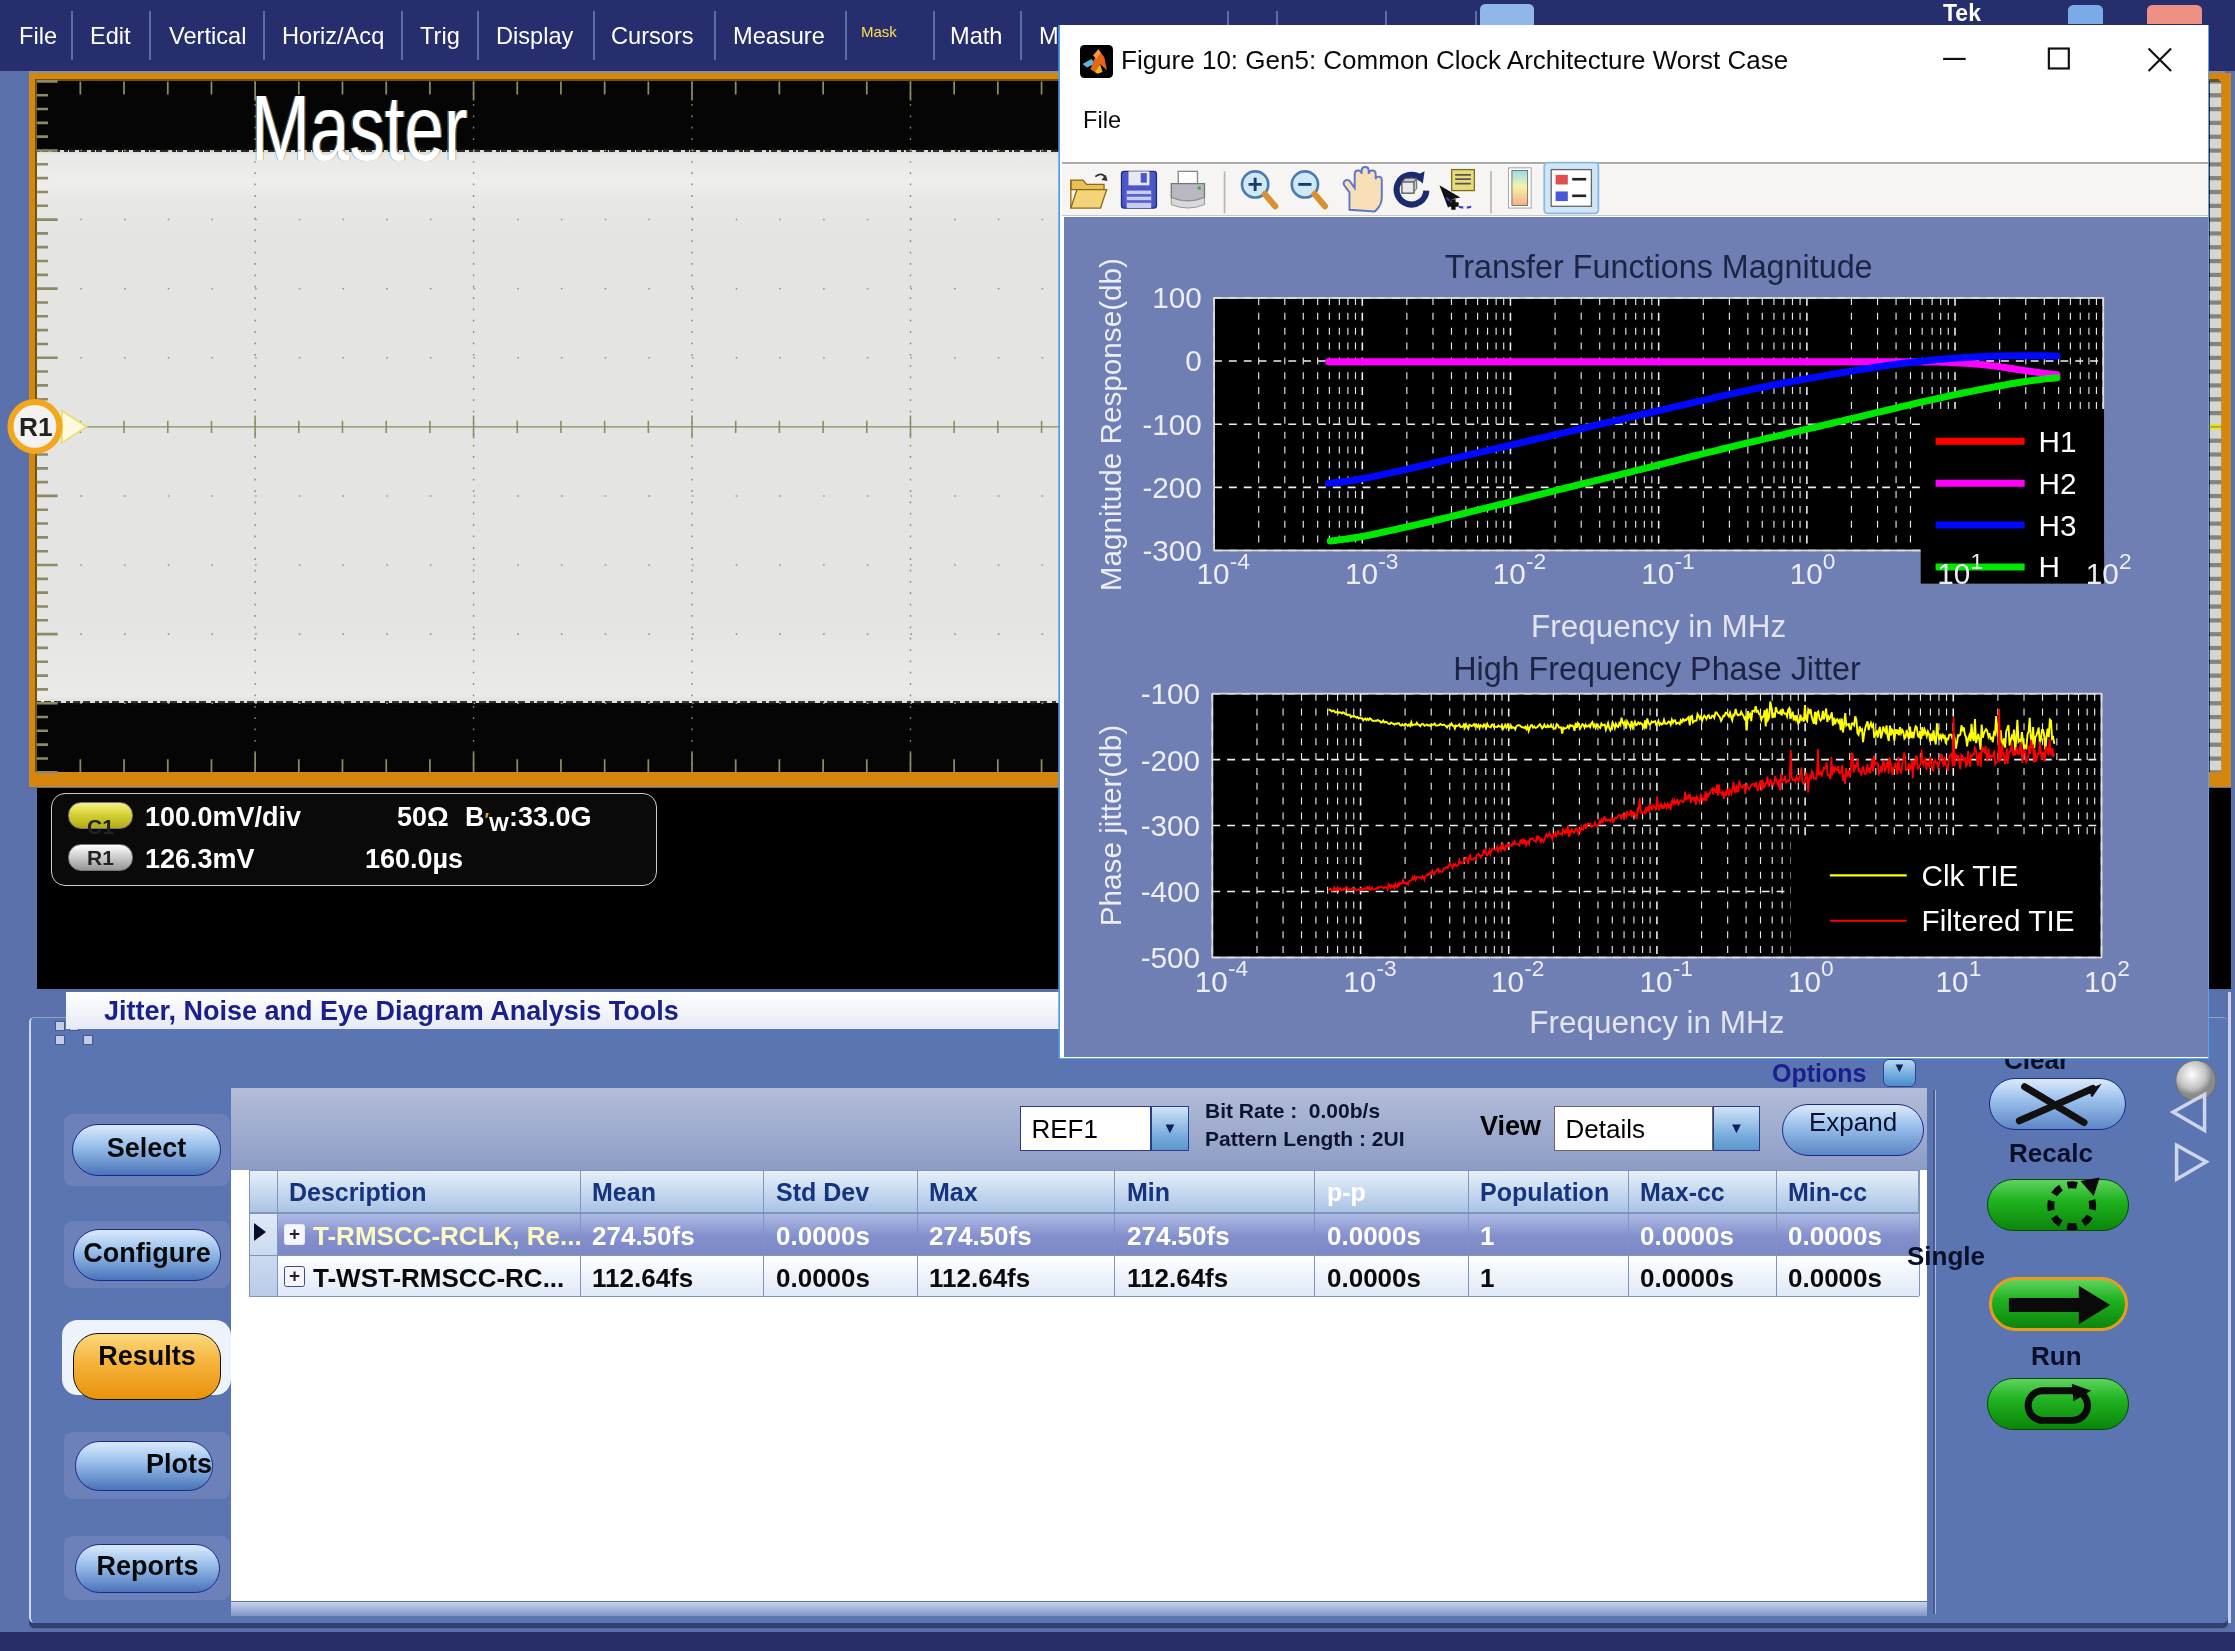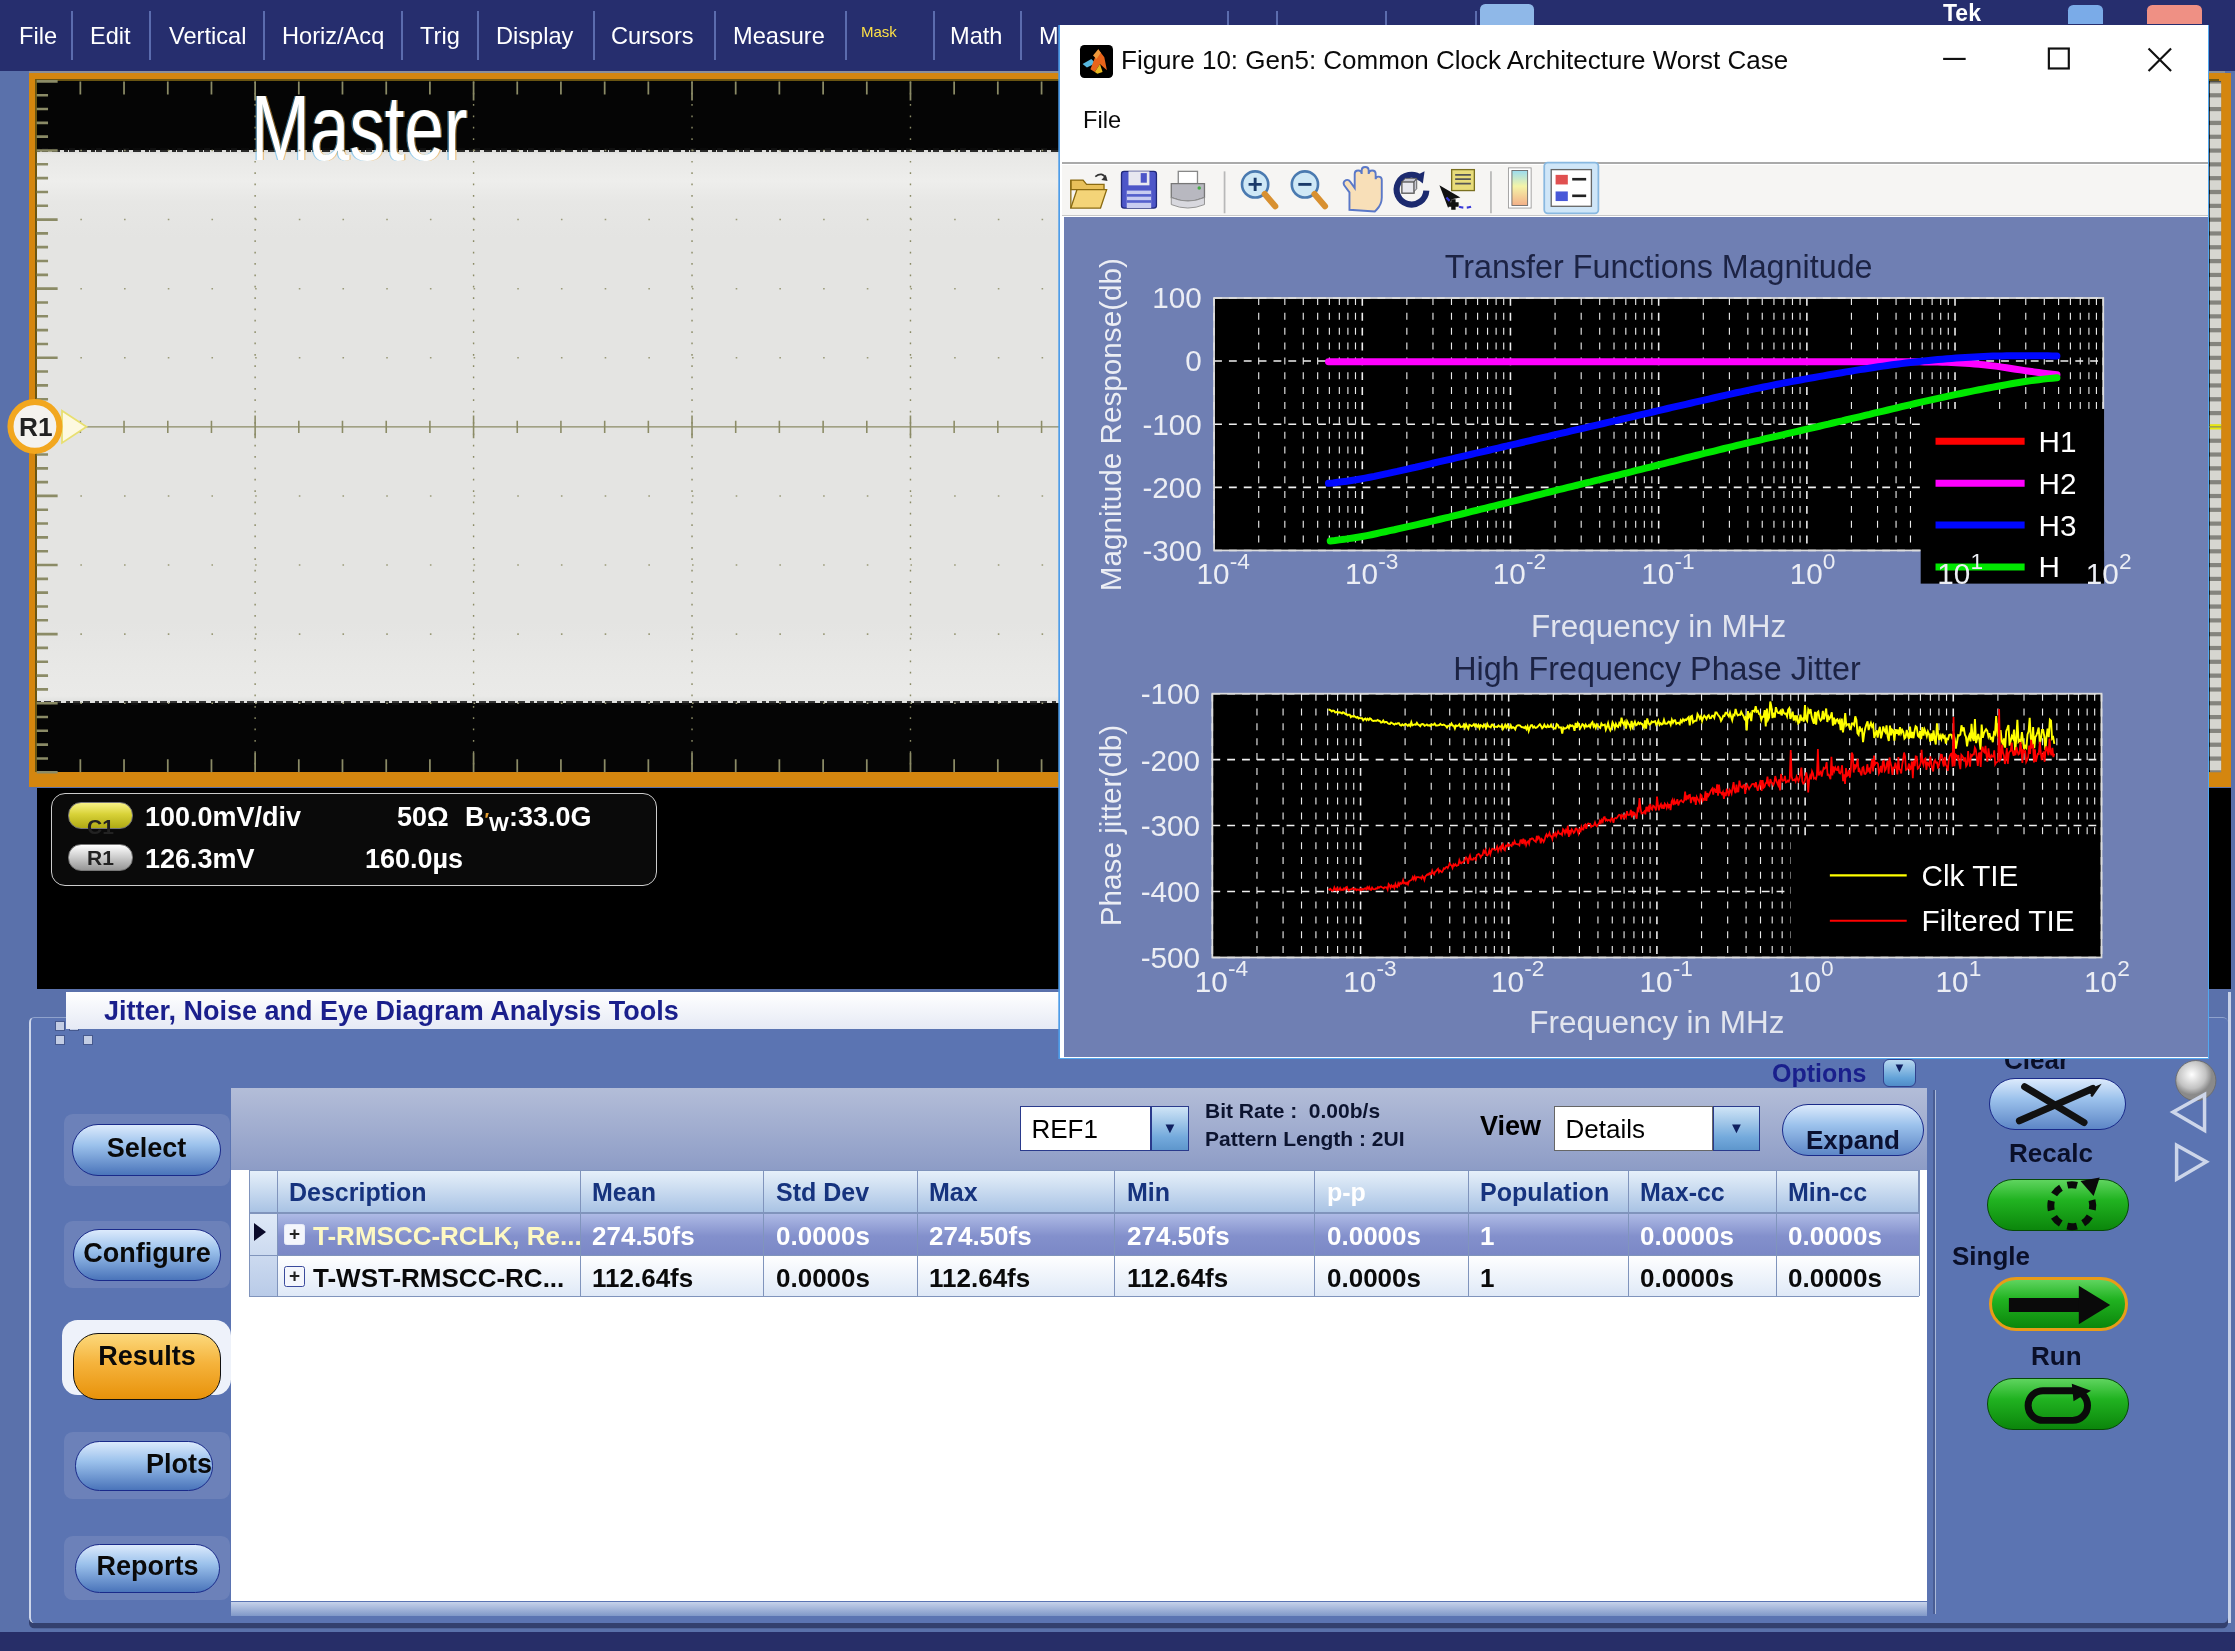--- a/index.html
+++ b/index.html
@@ -95,21 +95,21 @@
   </div>
 <div class="abs" style="left:1151px;top:1106px;width:38px;height:45px;background:linear-gradient(#cfe4f6,#74aadc 70%,#5e96cc);border:1.7px solid #2a3a8c;text-align:center;color:#102060;font-size:15px;line-height:42px">▼</div>
 <div class="abs" style="left:1205px;top:1099px;color:#0c1430;font-size:21px;font-weight:bold">Bit Rate :&nbsp; 0.00b/s</div>
 <div class="abs" style="left:1205px;top:1127px;color:#0c1430;font-size:21px;font-weight:bold">Pattern Length : 2UI</div>
 <div class="abs" style="left:1480px;top:1111px;color:#000;font-size:27px;font-weight:bold">View</div>
 <div class="abs" style="left:1554px;top:1106px;width:159px;height:45px;background:#fff;border:0.9px solid #666">
     <div style="margin:7px 0 0 10.5px;font-size:26px;color:#000">Details</div>
   </div>
 <div class="abs" style="left:1713px;top:1106px;width:47px;height:45px;background:linear-gradient(#cfe4f6,#74aadc 70%,#5e96cc);border:0.9px solid #2a3a8c;text-align:center;color:#102060;font-size:15px;line-height:42px">▼</div>
 <div class="abs" style="left:1782px;top:1104px;width:142px;height:52px;border-radius:26px;background:linear-gradient(#dceafc,#9cc2ec 40%,#5d86c6);border:1.7px solid #1a2a8a;text-align:center">
-    <div style="margin-top:20px;font-size:26px;font-weight:bold;color:#0a1030">Expand</div>
+    <div style="margin-top:2px;font-size:26px;font-weight:normal;color:#0a1030">Expand</div>
   </div>
 <div class="abs" style="left:249px;top:1170px;width:1670px;height:43px;background:linear-gradient(#e6f0fa,#a9c3e4);border:0.9px solid #8094bc"></div>
 <div class="abs" style="left:249px;top:1213px;width:1670px;height:42px;background:linear-gradient(#b0bce6,#8390cc 55%,#7b88c6)"></div>
 <div class="abs" style="left:249px;top:1255px;width:1670px;height:41px;background:linear-gradient(#ffffff,#dfe9f7)"></div>
 <div class="abs" style="left:249px;top:1213px;width:28px;height:83px;background:linear-gradient(#dfe9f7,#b9cbe8)"></div>
 <div class="abs" style="left:249px;top:1170px;width:0.9px;height:126px;background:#8094bc"></div>
 <div class="abs" style="left:277px;top:1170px;width:0.9px;height:126px;background:#8094bc"></div>
 <div class="abs" style="left:580px;top:1170px;width:0.9px;height:126px;background:#8094bc"></div>
 <div class="abs" style="left:763px;top:1170px;width:0.9px;height:126px;background:#8094bc"></div>
 <div class="abs" style="left:917px;top:1170px;width:0.9px;height:126px;background:#8094bc"></div>
@@ -152,21 +152,21 @@
 <div class="abs" style="left:1327px;top:1263px;color:#0a0a0a;font-size:26px;font-weight:bold">0.0000s</div>
 <div class="abs" style="left:1480px;top:1263px;color:#0a0a0a;font-size:26px;font-weight:bold">1</div>
 <div class="abs" style="left:1640px;top:1263px;color:#0a0a0a;font-size:26px;font-weight:bold">0.0000s</div>
 <div class="abs" style="left:1788px;top:1263px;color:#0a0a0a;font-size:26px;font-weight:bold">0.0000s</div>
 <div class="abs" style="left:1933px;top:1090px;width:1.7px;height:524px;background:#495d94"></div>
 <div class="abs" style="left:1935px;top:1090px;width:0.9px;height:524px;background:#aab8d8"></div>
 <div class="abs" style="left:2004px;top:1045px;color:#0a0f28;font-size:26px;font-weight:bold">Clear</div>
 <div class="abs" style="left:1989px;top:1078px;width:137px;height:52px;border-radius:26px;background:linear-gradient(#dceafc,#9cc2ec 40%,#5d86c6);border:1.7px solid #1a2a8a"></div>
 <div class="abs" style="left:2009px;top:1138px;color:#0a0f28;font-size:26px;font-weight:bold">Recalc</div>
 <div class="abs" style="left:1987px;top:1179px;width:142px;height:52px;border-radius:26px;background:linear-gradient(#5fd45f,#21b321 40%,#0b860b);border:1.7px solid #064a06"></div>
-<div class="abs" style="left:1952px;top:1241px;color:#0a0f28;font-size:26px;font-weight:bold">Single</div>
+<div class="abs" style="left:1907px;top:1241px;color:#0a0f28;font-size:26px;font-weight:bold">Single</div>
 <div class="abs" style="left:1989px;top:1277px;width:139px;height:54px;border-radius:27px;background:linear-gradient(#5fd45f,#21b321 40%,#0b860b);border:3.5px solid #e89c18"></div>
 <div class="abs" style="left:2031px;top:1341px;color:#0a0f28;font-size:26px;font-weight:bold">Run</div>
 <div class="abs" style="left:1987px;top:1378px;width:142px;height:52px;border-radius:26px;background:linear-gradient(#5fd45f,#21b321 40%,#0b860b);border:1.7px solid #064a06"></div>
 <div class="abs" style="left:2228px;top:992px;width:2.6px;height:631px;background:#c8d2e8"></div>
 <div class="abs" style="left:0px;top:1632px;width:2236px;height:20px;background:#272e68"></div>
 <svg style="position:absolute;left:0;top:0;width:2236px;height:1652px" viewBox="0 0 2560 1891" xmlns="http://www.w3.org/2000/svg" font-family="Liberation Sans, sans-serif">
 <line x1="292.1" y1="93" x2="292.1" y2="884" stroke="#8b8b66" stroke-width="1.6" stroke-dasharray="2 11"></line>
 <line x1="542.2" y1="93" x2="542.2" y2="884" stroke="#8b8b66" stroke-width="1.6" stroke-dasharray="2 11"></line>
 <line x1="792.3" y1="93" x2="792.3" y2="884" stroke="#8b8b66" stroke-width="1.6" stroke-dasharray="2 11"></line>
 <line x1="1042.4" y1="93" x2="1042.4" y2="884" stroke="#8b8b66" stroke-width="1.6" stroke-dasharray="2 11"></line>

